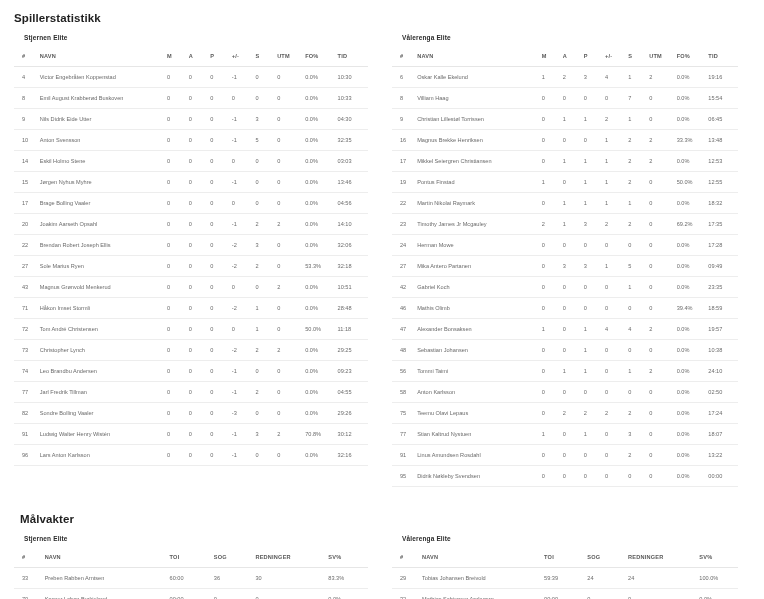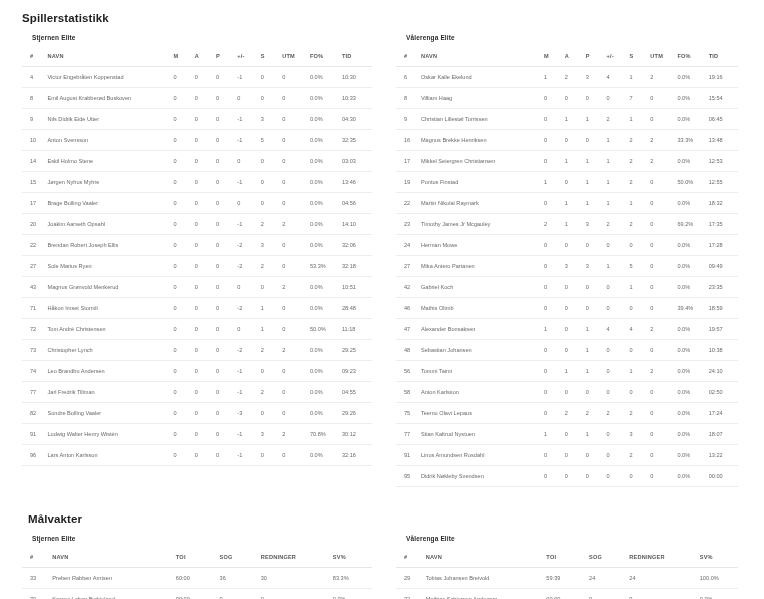--- a/index.html
+++ b/index.html
@@ -13,21 +13,21 @@
   }
   body {
     font-family: "Liberation Sans", sans-serif;
     color: #4a4a4a;
     -webkit-font-smoothing: antialiased;
   }
   .page {
     position: relative;
     width: 764px;
     height: 599px;
-    padding: 12px 16px 0 16px;
+    padding: 12px 16px 0 8px;
   }
   .section-title {
     font-size: 11.5px;
     font-weight: bold;
     color: #1f1f1f;
     letter-spacing: 0.1px;
     margin: 0 0 10px 6px;
   }
   .columns {
     display: flex;

